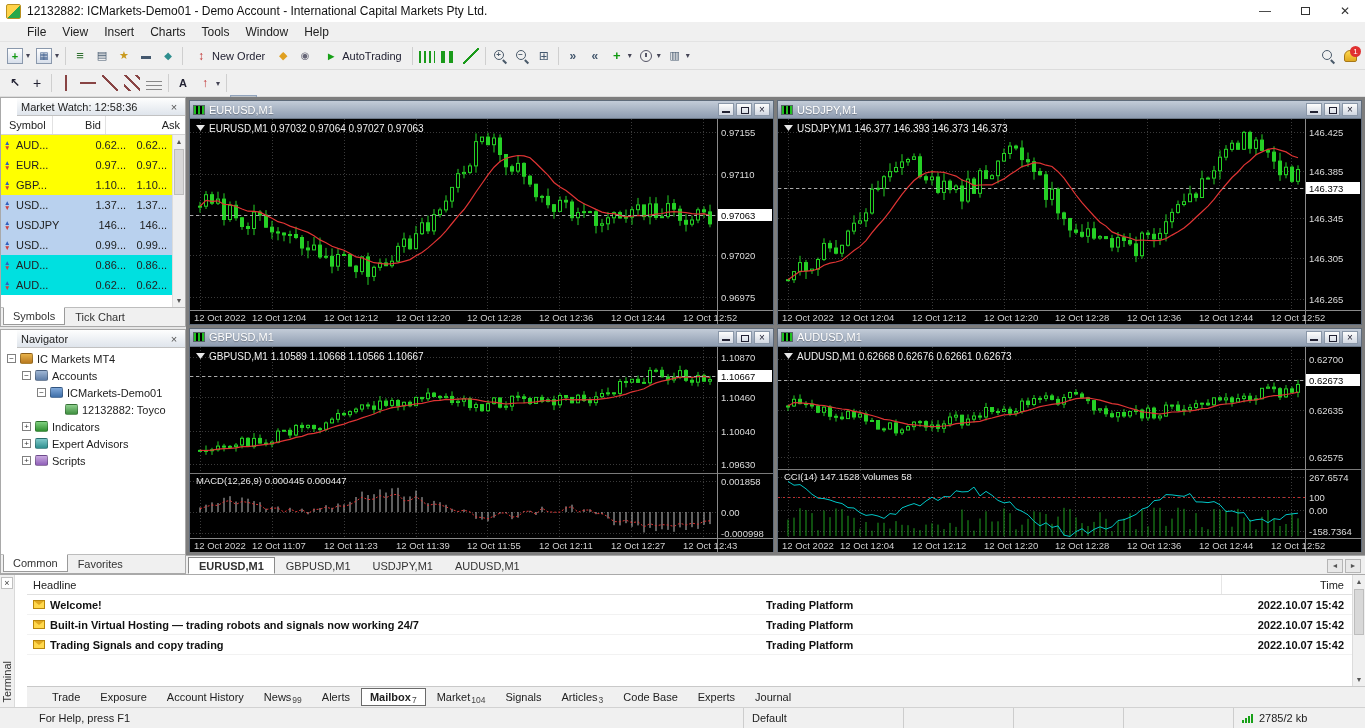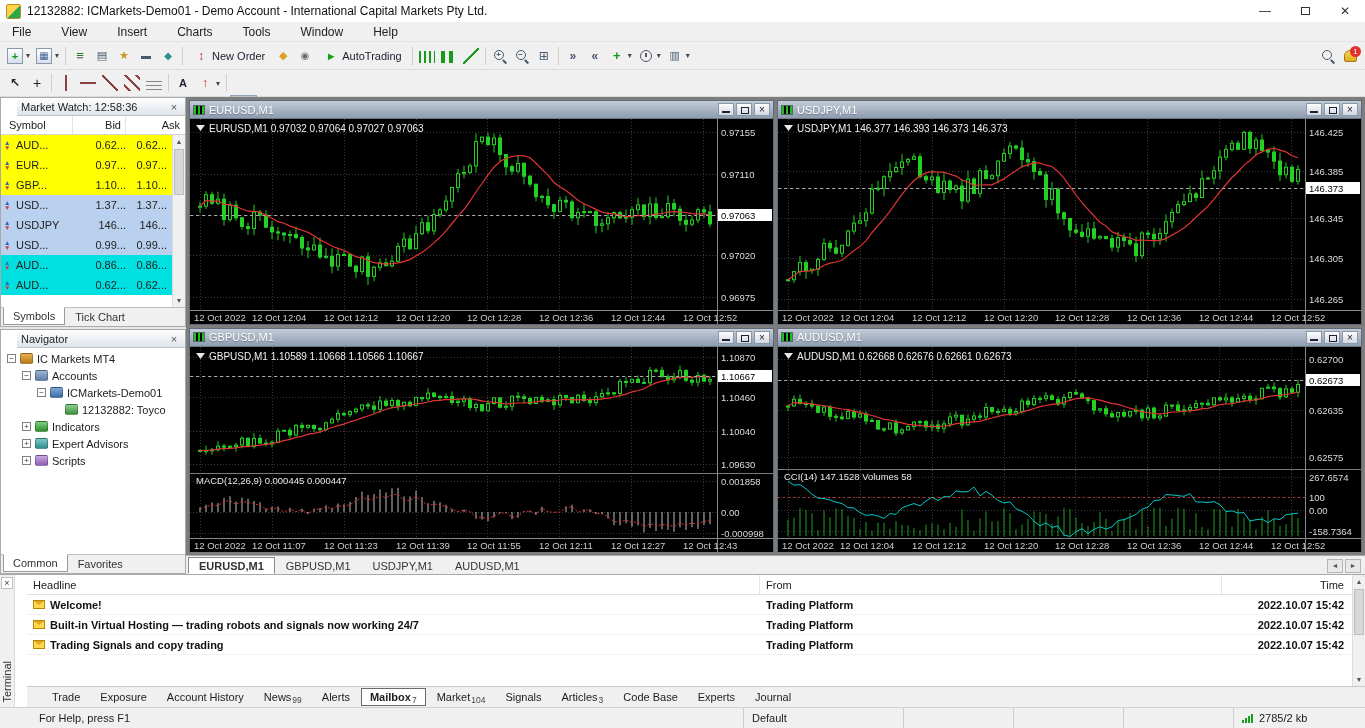--- a/index.html
+++ b/index.html
@@ -8,21 +8,21 @@
 
   
   .titlebar{height:22px;background:#fff;display:flex;align-items:center;padding:0 0 0 6px;gap:6px;flex:0 0 auto;}
   .app-icon{width:15px;height:15px;border-radius:2px;background:linear-gradient(135deg,#ffd24a 0 50%,#2aa84a 50% 100%);border:1px solid #b89020;}
   .title-text{font-size:12px;color:#111;white-space:nowrap;}
   .win-controls{margin-left:auto;display:flex;height:100%;}
   .win-btn{width:40px;height:100%;display:flex;align-items:center;justify-content:center;color:#333;font-size:12px;}
   .max-glyph{width:9px;height:8px;border:1px solid #333;display:inline-block;}
 
   
-  .menubar{height:20px;display:flex;align-items:center;background:#f0f0f0;border-bottom:1px solid #e3e3e3;flex:0 0 auto;padding-left:4px;gap:14px;}
+  .menubar{height:20px;display:flex;align-items:center;background:#f0f0f0;border-bottom:1px solid #e3e3e3;flex:0 0 auto;padding-left:19px;}
   .menu-item{padding:2px 8px;font-size:12px;color:#222;}
   .toolbar{display:flex;align-items:center;background:#f0f0f0;border-bottom:1px solid #dcdcdc;flex:0 0 auto;padding:0 4px;}
   .tb1{height:28px;}
   .tb2{height:27px;}
   .tbtn{height:22px;min-width:22px;display:inline-flex;align-items:center;justify-content:center;gap:3px;padding:0 2px;border:1px solid transparent;border-radius:2px;font-size:11px;color:#223;position:relative;}
   .tbtn.wide{padding:0 6px;}
   .tsep{width:1px;height:18px;background:#cfcfcf;margin:0 3px;flex:0 0 auto;}
   .tb-spacer{flex:1;}
   .caret{font-size:8px;color:#445;}
   .i{width:16px;height:16px;display:inline-block;position:relative;}
@@ -70,21 +70,21 @@
   
   .main{height:477px;display:flex;flex:0 0 auto;background:#7d7d7d;}
   .leftcol{width:186px;display:flex;flex-direction:column;gap:2px;background:#e6e6e6;flex:0 0 auto;}
   .panel{background:#fff;border:1px solid #a9a9a9;display:flex;flex-direction:column;overflow:hidden;}
   .panel.mw{height:230px;flex:0 0 auto;}
   .panel.nav{flex:1;}
   .panel-title{height:18px;background:linear-gradient(#fefefe,#dfe5ec);border-bottom:1px solid #c2c2c2;display:flex;align-items:center;padding:0 4px;color:#222;flex:0 0 auto;margin-left:16px;}
   .panel-close{margin-left:auto;width:14px;text-align:center;color:#555;font-size:11px;}
   .mw-head{height:19px;display:flex;align-items:center;border-bottom:1px solid #d4d4d4;color:#222;flex:0 0 auto;}
   .mw-h{padding:2px 4px;border-right:1px solid #e2e2e2;height:100%;display:flex;align-items:center;}
-  .mw-h.c1{width:72px;padding-left:8px;}
+  .mw-h.c1{width:52px;padding-left:8px;}
   .mw-h.c2{width:53px;justify-content:flex-end;}
   .mw-h.c3{flex:1;justify-content:flex-end;border-right:none;padding-right:5px;}
   .mw-body{flex:1;display:flex;min-height:0;}
   .mw-rows{flex:1;}
   .mw-row{height:20px;display:flex;align-items:center;}
   .hl-yellow{background:#ffff00;}
   .hl-blue{background:#b9d1ee;}
   .hl-cyan{background:#00e0e0;}
   .mw-sym{width:72px;display:flex;align-items:center;gap:3px;padding-left:3px;overflow:hidden;}
   .mw-bid{width:53px;text-align:right;}
@@ -1601,21 +1601,20 @@
   <div class="terminal">
     <div class="term-side">
       <span class="term-close">×</span>
       <span class="term-label">Terminal</span>
     </div>
     <div class="term-main">
       <div class="term-tablewrap">
         <div class="term-table" id="termTable">
             <div class="term-headrow">
               <span class="tc-headline">Headline</span>
-              <span class="tc-from">From</span>
               <span class="tc-time">Time</span>
             </div>
             <div class="term-row">
               <span class="tc-headline">
                 <span class="env"></span>
                 <span class="hl-text">Welcome!</span>
               </span>
               <span class="tc-from">Trading Platform</span>
               <span class="tc-time">2022.10.07 15:42</span>
             </div>

